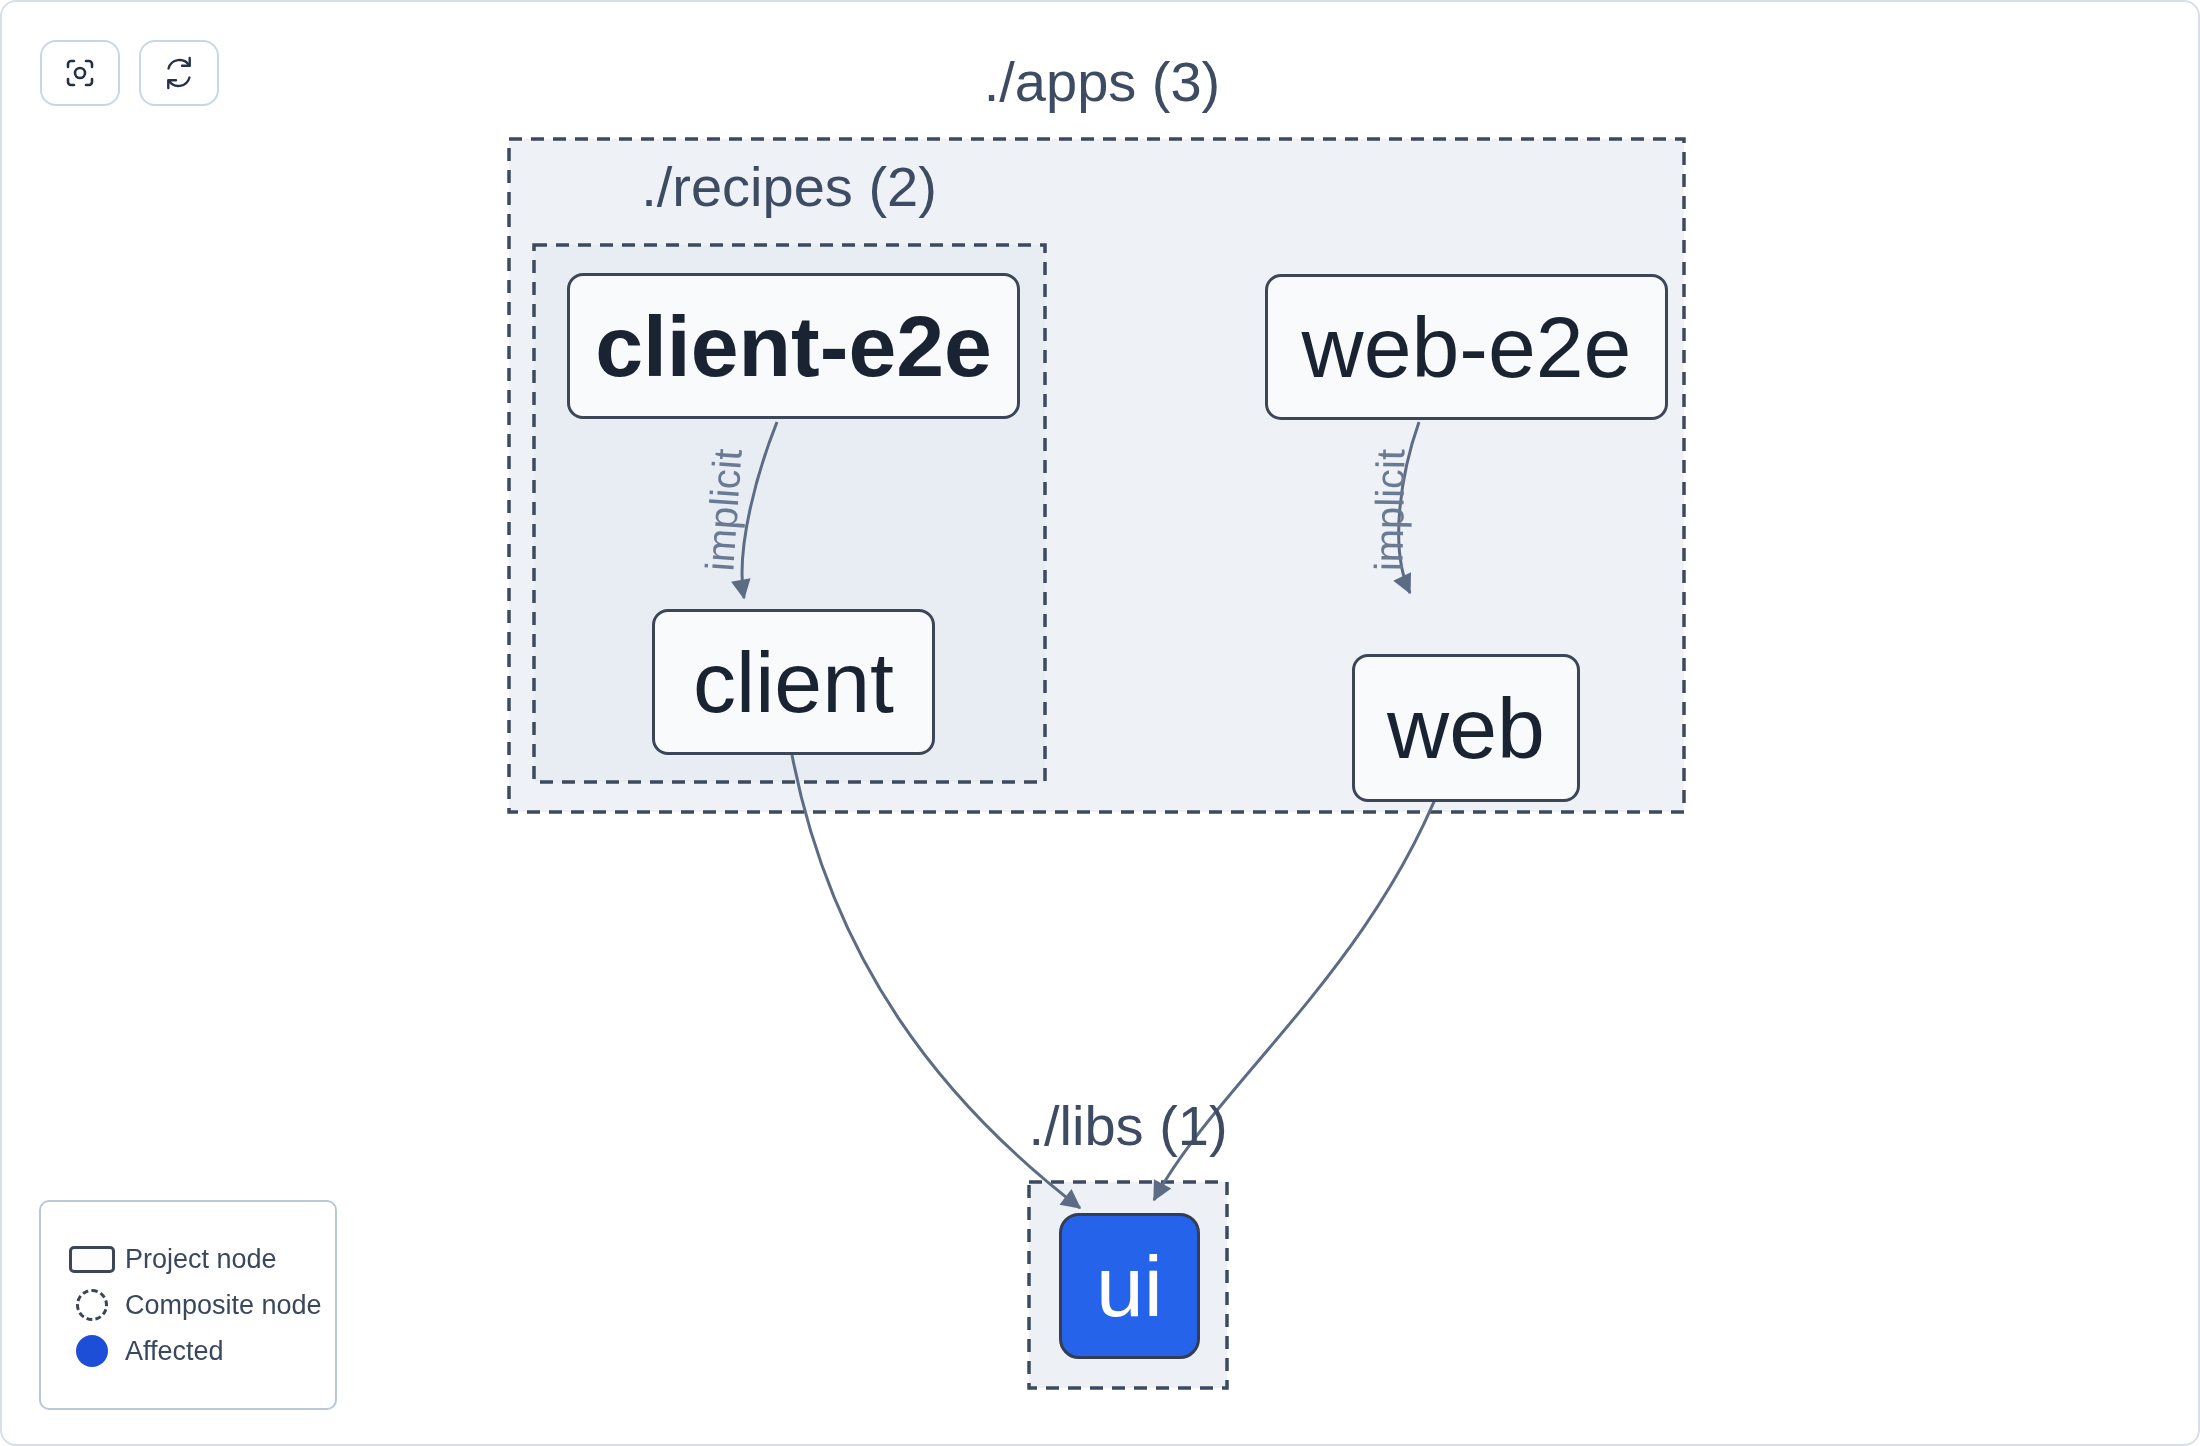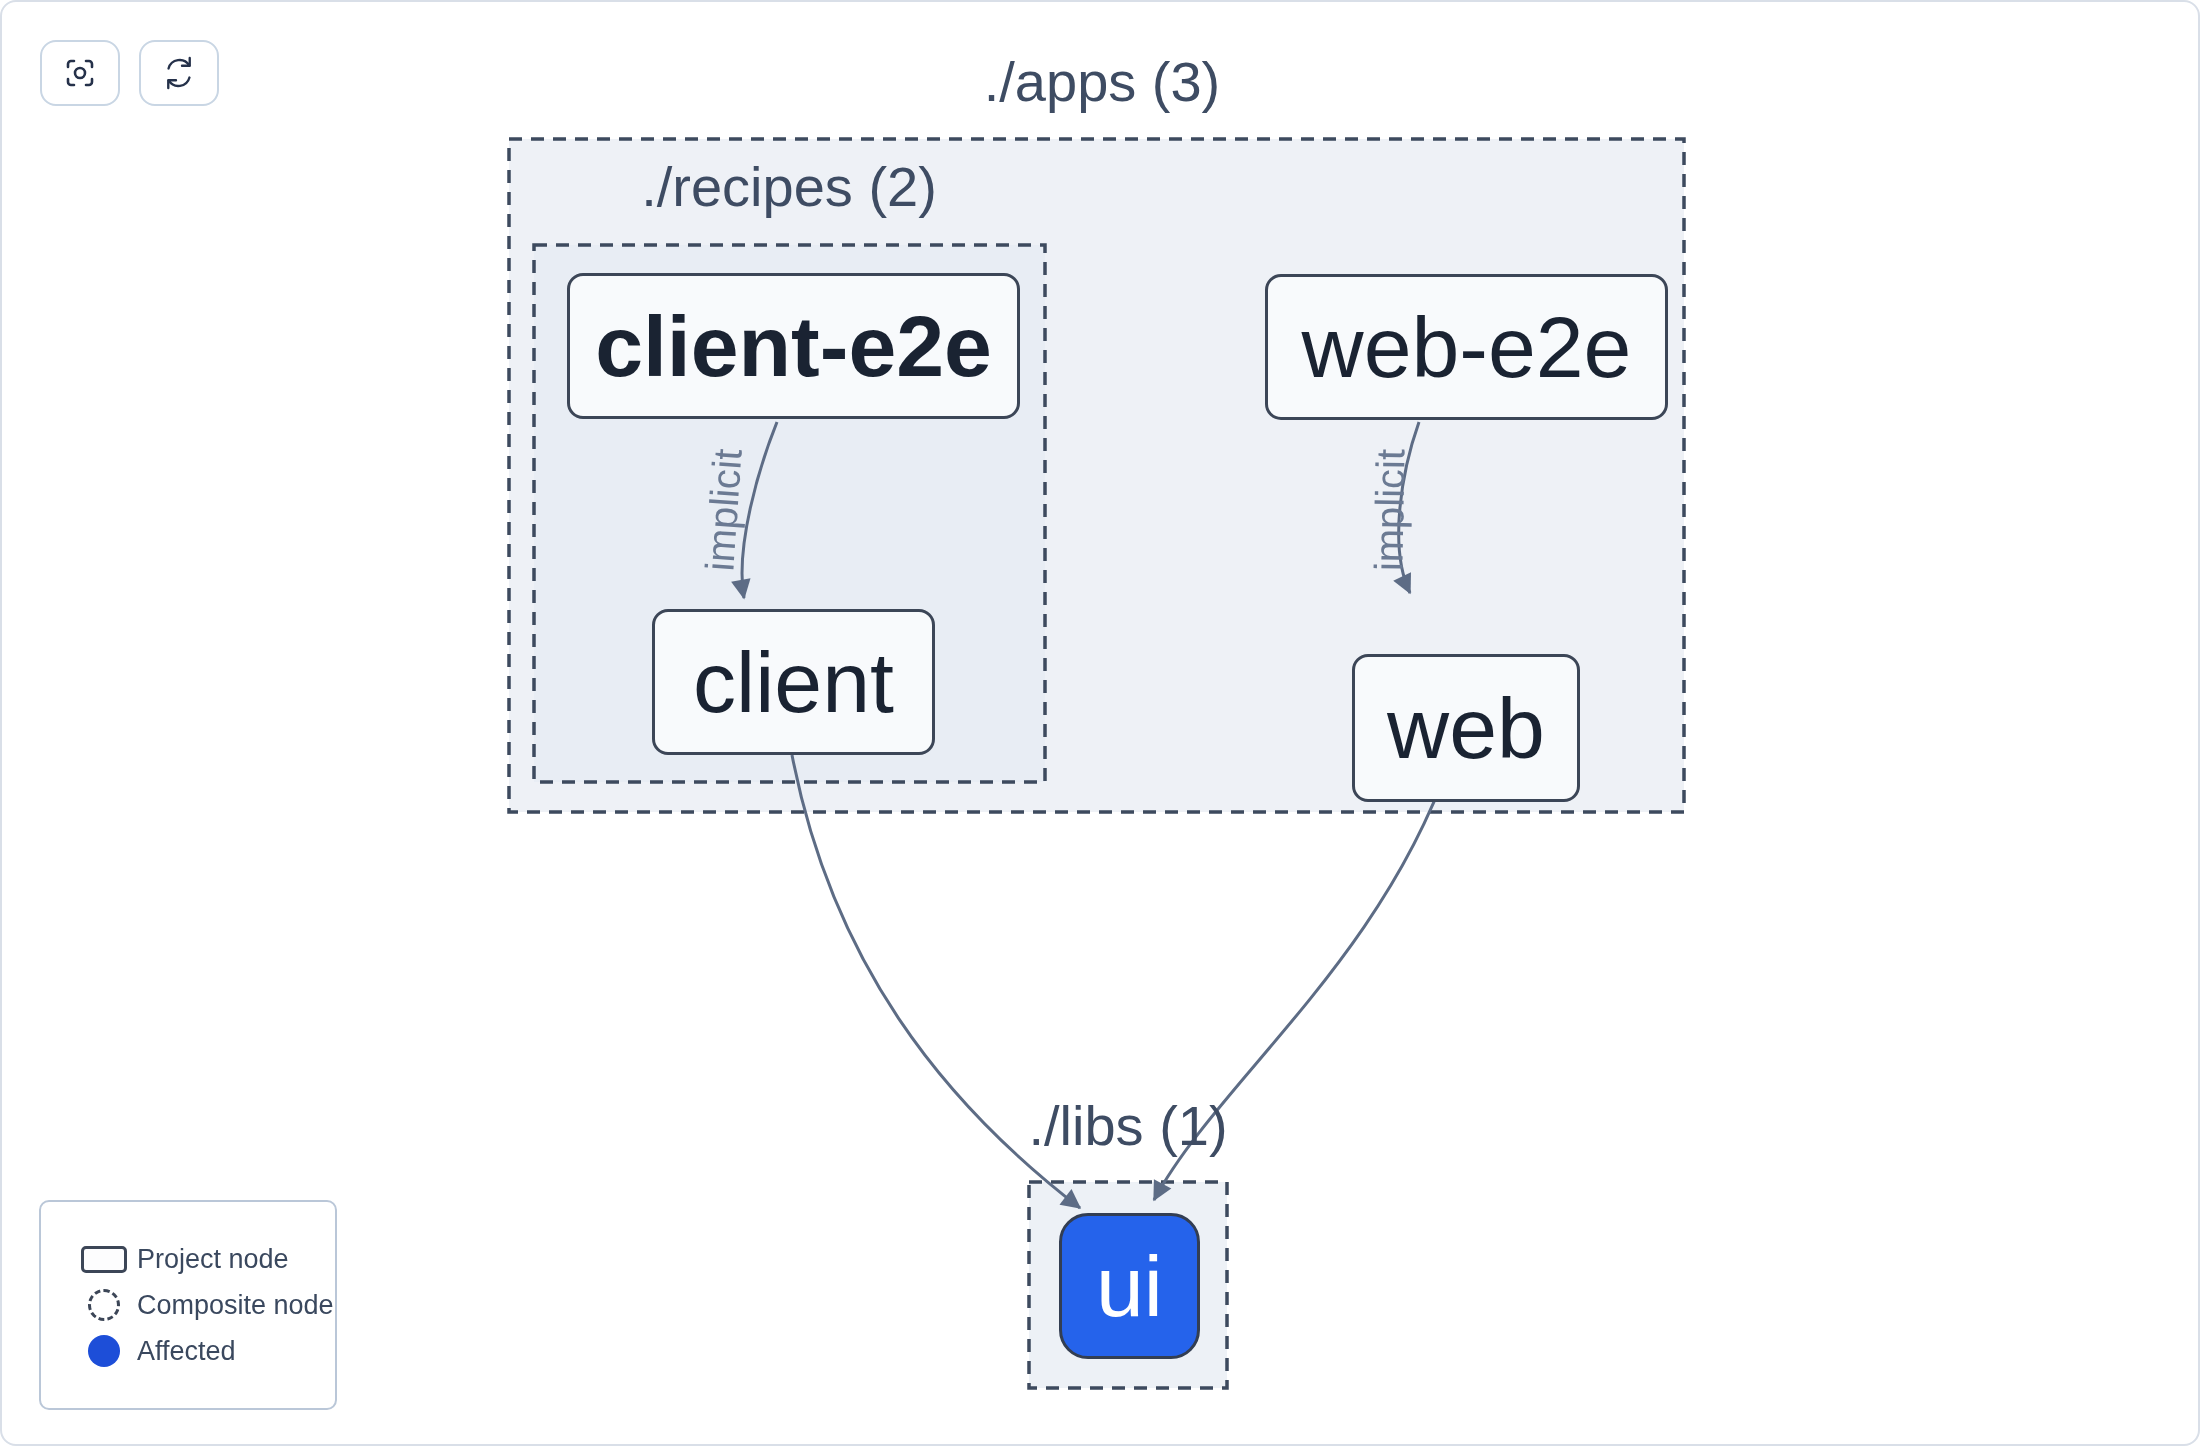--- a/index.html
+++ b/index.html
@@ -5,32 +5,32 @@
   html,body{margin:0;padding:0;background:#fff;}
   body{font-family:"Liberation Sans", sans-serif;}
   .canvas{position:relative;width:2196px;height:1442px;margin:0;background:#ffffff;
           border:2px solid #d9dfe8;border-radius:16px;overflow:hidden;}
   .graph-svg{position:absolute;left:0;top:0;z-index:1;}
   .cluster-label{position:absolute;z-index:2;transform:translateX(-50%);white-space:nowrap;
                  font-size:56px;line-height:1;color:#3e4c63;}
   .node{position:absolute;z-index:3;display:flex;align-items:center;justify-content:center;
         background:#f8fafc;border:3px solid #3c4657;border-radius:16px;
         font-size:86px;color:#1a2332;box-sizing:border-box;}
-  .node.touched{background:#2563eb;border-color:#333e52;color:#ffffff;border-radius:29px;}
+  .node.touched{background:#2563eb;border-color:#333e52;color:#ffffff;border-radius:20px;}
   .edge-label{position:absolute;z-index:2;font-size:40px;color:#6b7a93;white-space:nowrap;}
   .edge-label.l1{left:722px;top:508px;transform:translate(-50%,-50%) rotate(-86deg);}
   .edge-label.l2{left:1388px;top:508px;transform:translate(-50%,-50%) rotate(-89deg);}
   .toolbar{position:absolute;left:38px;top:38px;z-index:4;display:flex;gap:19px;}
   .tool-btn{width:80px;height:66px;background:#fff;border:2px solid #c9d6e4;border-radius:16px;
             display:flex;align-items:center;justify-content:center;cursor:pointer;box-sizing:border-box;}
   .tool-btn svg{stroke:#25314a;fill:none;stroke-width:2.6;stroke-linecap:round;stroke-linejoin:round;}
   .legend{position:absolute;left:37px;top:1198px;width:298px;height:210px;z-index:4;
           background:#fff;border:2px solid #bac7d8;border-radius:10px;box-sizing:border-box;
           display:flex;flex-direction:column;justify-content:center;padding:10px 0;}
-  .legend-row{display:flex;align-items:center;height:46px;padding-left:30px;}
+  .legend-row{display:flex;align-items:center;height:46px;padding-left:18px;}
   .swatch-cell{width:66px;display:flex;align-items:center;justify-content:center;}
   .legend-row .label{font-size:27px;color:#3a485e;}
   .sw-project{width:46px;height:27px;background:#fdfdfe;border:3px solid #3c4657;border-radius:5px;box-sizing:border-box;}
   .sw-composite{width:32px;height:32px;background:#fff;border:3px dashed #3c4657;border-radius:50%;box-sizing:border-box;}
   .sw-affected{width:32px;height:32px;background:#e9edf3;border:2px dotted #c9d2de;border-radius:50%;box-sizing:border-box;}
   .sw-touched{width:32px;height:32px;background:#1d4ed8;border-radius:50%;}
 </style>
 </head>
 <body>
 

